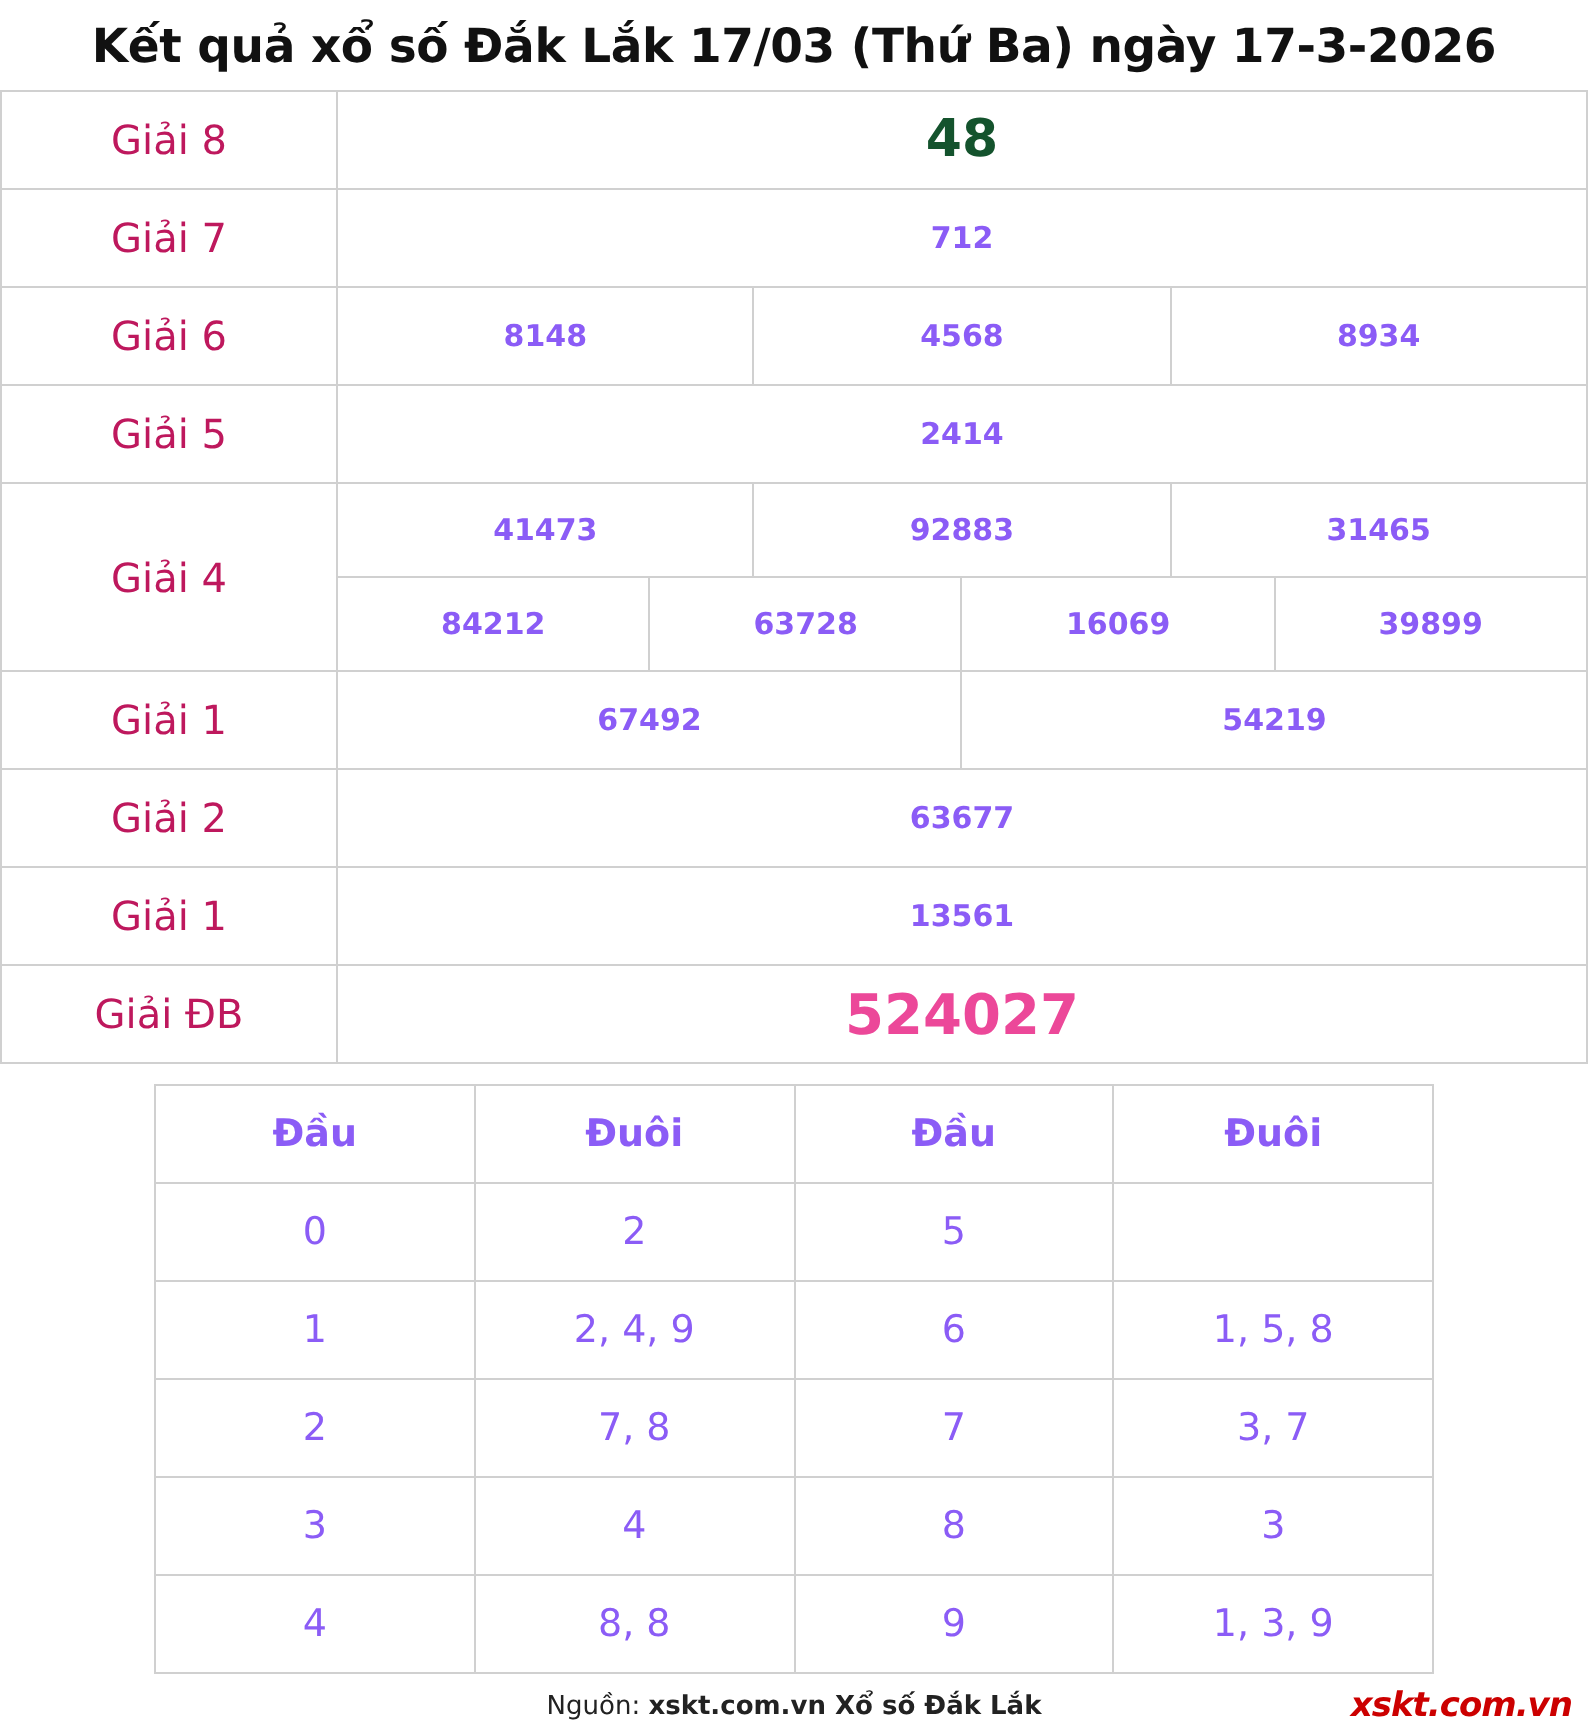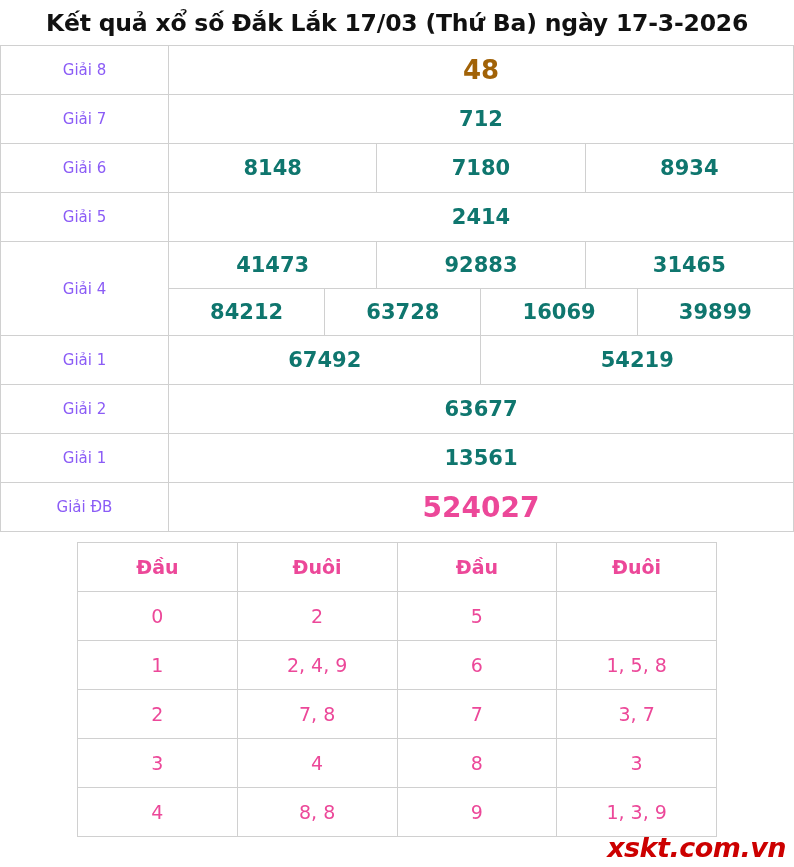--- a/index.html
+++ b/index.html
@@ -33,38 +33,38 @@
   
   table.result {
     border-collapse: collapse;
     width: 794px;
     table-layout: fixed;
   }
   table.result td {
     border: 1px solid #d0d0d0;
     text-align: center;
     vertical-align: middle;
-    font-size: 21px;
-    font-weight: bold;
-    color: #0f766e;
+    font-size: 15px;
+    font-weight: bold;
+    color: #8b5cf6;
     height: 48px;
     padding: 0;
   }
   table.result td.label {
     width: 167px;
-    font-size: 15px;
+    font-size: 20px;
     font-weight: normal;
-    color: #8b5cf6;
+    color: #be185d;
   }
   table.result td.special {
     color: #ec4899;
     font-size: 28px;
   }
   table.result td.g8 {
-    color: #a16207;
+    color: #14532d;
     font-size: 26px;
   }
   table.result tr.g4row td {
     height: 46px;
   }
   
   .headtail-wrap {
     display: flex;
     justify-content: center;
     margin-top: 10px;
@@ -74,40 +74,40 @@
     width: 640px;
     table-layout: fixed;
   }
   table.headtail td, table.headtail th {
     border: 1px solid #d0d0d0;
     text-align: center;
     vertical-align: middle;
     height: 48px;
     font-size: 19px;
     font-weight: normal;
-    color: #ec4899;
+    color: #8b5cf6;
     padding: 0;
   }
   table.headtail th {
     font-weight: bold;
     font-size: 19px;
   }
   
   .source {
     text-align: center;
     font-size: 13px;
     color: #222222;
     margin-top: 9px;
   }
   .source b { font-weight: bold; }
   .watermark {
     position: absolute;
     right: 8px;
     bottom: 4px;
-    font-size: 27px;
+    font-size: 17px;
     font-weight: bold;
     font-style: italic;
     color: #cc0000;
     letter-spacing: -0.5px;
   }
 </style>
 </head>
 <body>
 
 <div class="page">
@@ -120,21 +120,21 @@
         <td class="label">Giải 8</td>
         <td class="g8" colspan="12">48</td>
       </tr>
       <tr>
         <td class="label">Giải 7</td>
         <td colspan="12">712</td>
       </tr>
       <tr>
         <td class="label">Giải 6</td>
         <td colspan="4">8148</td>
-        <td colspan="4">7180</td>
+        <td colspan="4">4568</td>
         <td colspan="4">8934</td>
       </tr>
       <tr>
         <td class="label">Giải 5</td>
         <td colspan="12">2414</td>
       </tr>
       <tr class="g4row">
         <td class="label" rowspan="2">Giải 4</td>
         <td colspan="4">41473</td>
         <td colspan="4">92883</td>
@@ -204,16 +204,19 @@
         <tr>
           <td>4</td>
           <td>8, 8</td>
           <td>9</td>
           <td>1, 3, 9</td>
         </tr>
       </tbody>
     </table>
   </div>
 
+  <div class="source">
+    <span>Nguồn: </span><b>xskt.com.vn Xổ số Đắk Lắk</b>
+  </div>
 
   <div class="watermark">xskt.com.vn</div>
 
 </div>
 
 </body></html>

